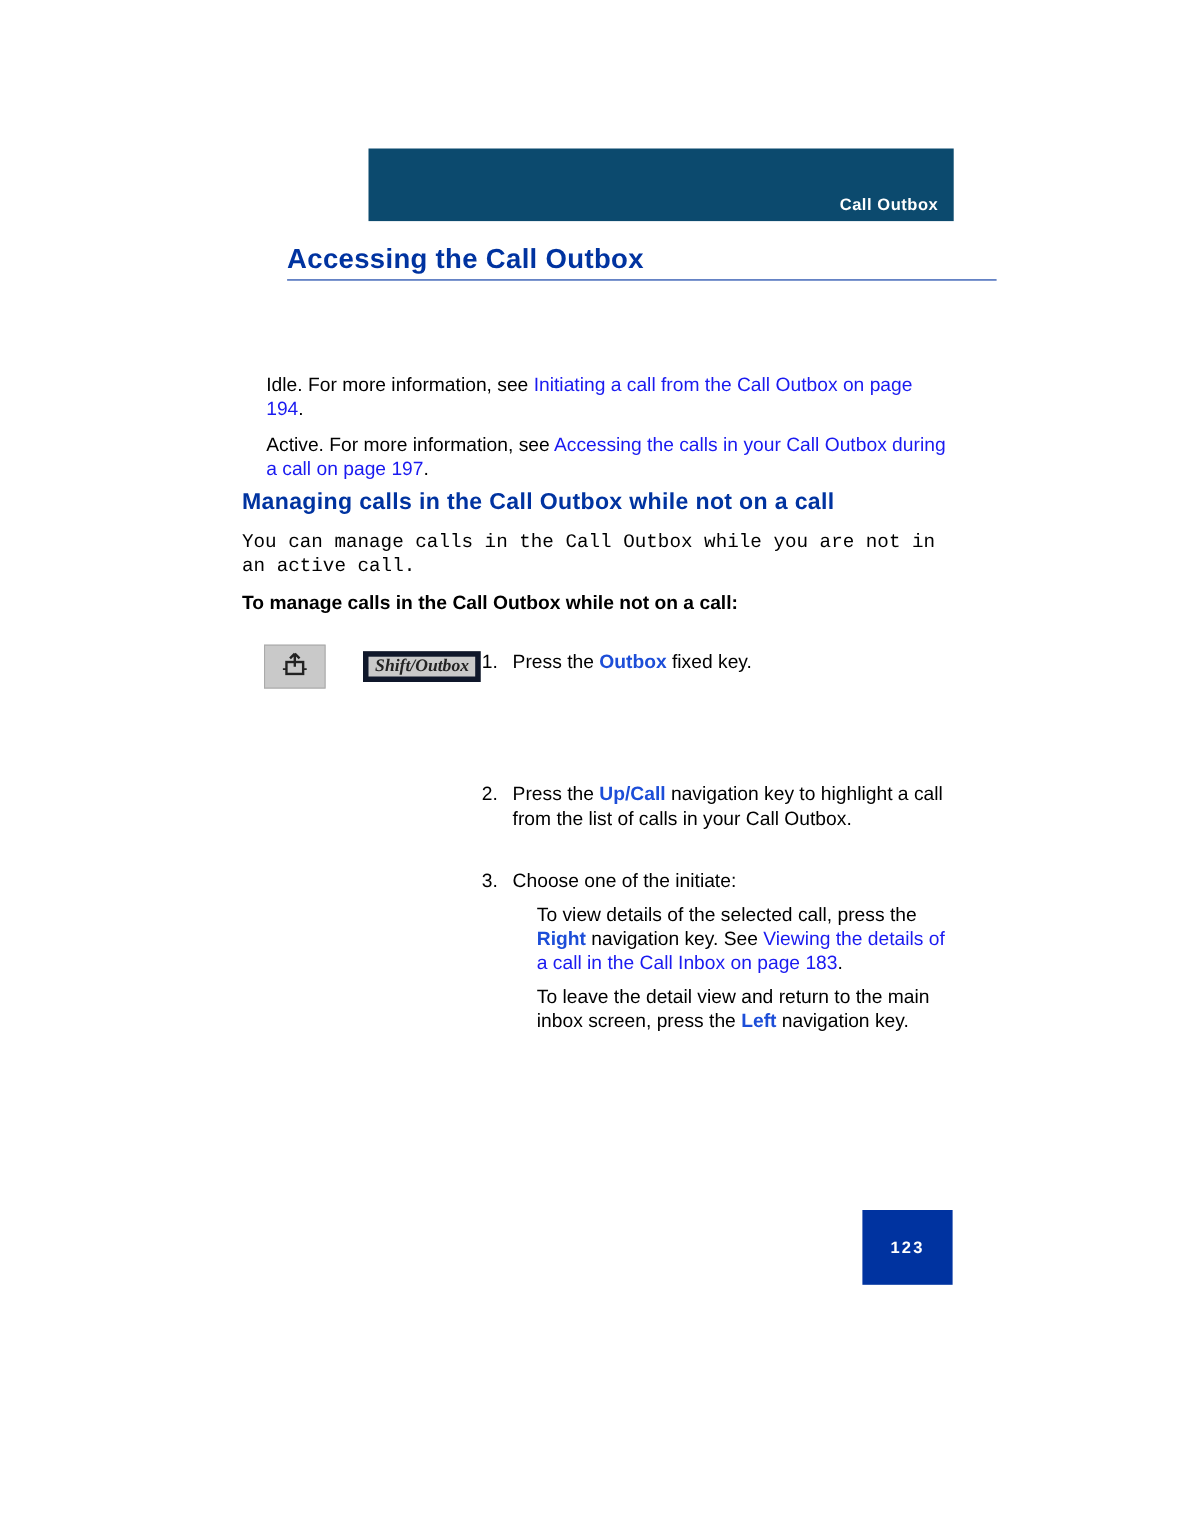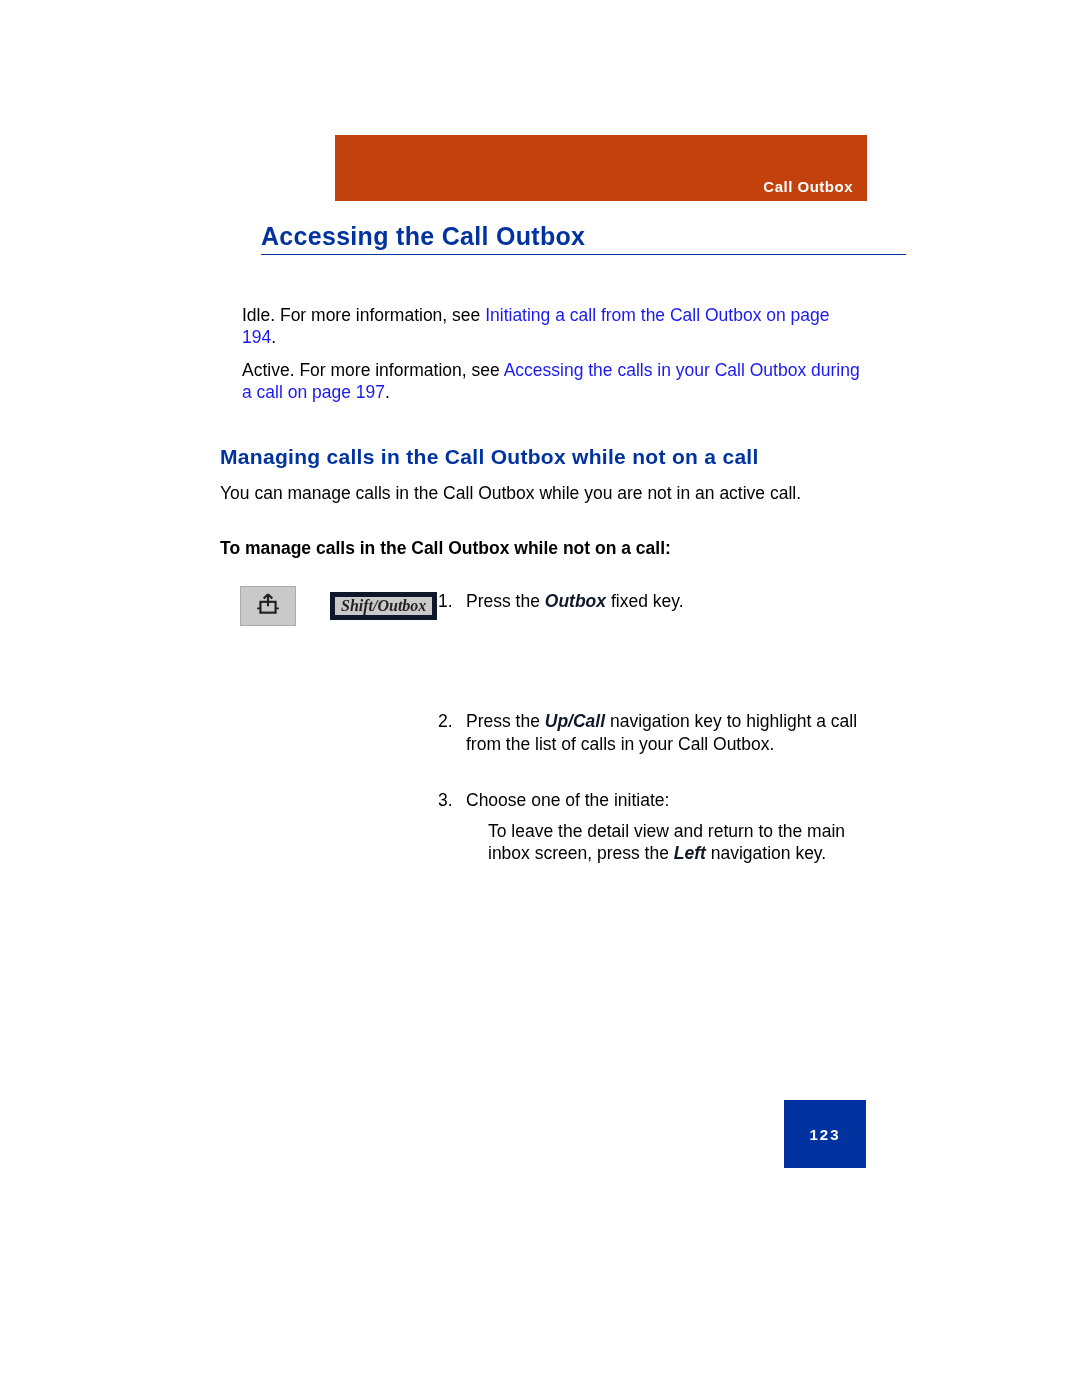--- a/index.html
+++ b/index.html
@@ -14,21 +14,21 @@
     position: relative;
     width: 1080px;
     height: 1397px;
   }
   .blue-bar {
     position: absolute;
     top: 135px;
     left: 335px;
     width: 532px;
     height: 66px;
-    background: #c2410c;
+    background: #0c4a6e;
   }
   .header-label {
     position: absolute;
     right: 14px;
     bottom: 6px;
     color: #fff;
     font-size: 15px;
     font-weight: bold;
     letter-spacing: 0.5px;
   }
@@ -49,21 +49,21 @@
     position: absolute;
     top: 270px;
     left: 220px;
     width: 645px;
     font-size: 17.5px;
     line-height: 1.28;
     color: #000;
   }
   .bullets {
     position: absolute;
-    top: 304px;
+    top: 338px;
     left: 242px;
     width: 623px;
     font-size: 17.5px;
     line-height: 1.28;
   }
   .bullets p { margin-bottom: 10px; }
   .link { color: #1a1af0; }
   .body-black { color: #000; }
   .title-h2 {
     position: absolute;
@@ -77,20 +77,21 @@
     line-height: 1.2;
   }
   .intro2 {
     position: absolute;
     top: 482px;
     left: 220px;
     width: 645px;
     font-size: 17.5px;
     line-height: 1.28;
     color: #000;
+    font-family: Liberation Mono, monospace;
   }
   .bold-line {
     position: absolute;
     top: 538px;
     left: 220px;
     width: 645px;
     font-size: 17.5px;
     font-weight: bold;
     color: #000;
   }
@@ -133,21 +134,21 @@
     font-size: 17.5px;
     line-height: 1.28;
     color: #000;
   }
   .step { display: flex; margin-bottom: 0; }
   .step-num { width: 28px; flex-shrink: 0; }
   .step-body { flex: 1; }
   .gap-sm { height: 98px; }
   .gap-md { height: 34px; }
   .sub { margin-left: 22px; margin-top: 8px; }
-  .bold-blue { color: #0f172a; font-weight: bold; font-style: italic; }
+  .bold-blue { color: #1d4ed8; font-weight: bold; }
   .page-badge {
     position: absolute;
     top: 1100px;
     left: 784px;
     width: 82px;
     height: 68px;
     background: #0033a0;
     display: flex;
     align-items: center;
     justify-content: center;
@@ -215,20 +216,23 @@
       </div>
     </div>
 
     <div class="gap-md"></div>
 
     <div class="step">
       <div class="step-num">3.</div>
       <div class="step-body">
         <div>Choose one of the initiate:</div>
         <div class="sub">
+          <span>To view details of the selected call, press the </span><span class="bold-blue">Right</span><span> navigation key. See </span><span class="link">Viewing the details of a call in the Call Inbox  on page 183</span><span>.</span>
+        </div>
+        <div class="sub">
           <span>To leave the detail view and return to the main inbox screen, press the </span><span class="bold-blue">Left</span><span> navigation key.</span>
         </div>
       </div>
     </div>
   </div>
 
   <div class="page-badge">
     <span class="page-num">123</span>
   </div>
 </div>

